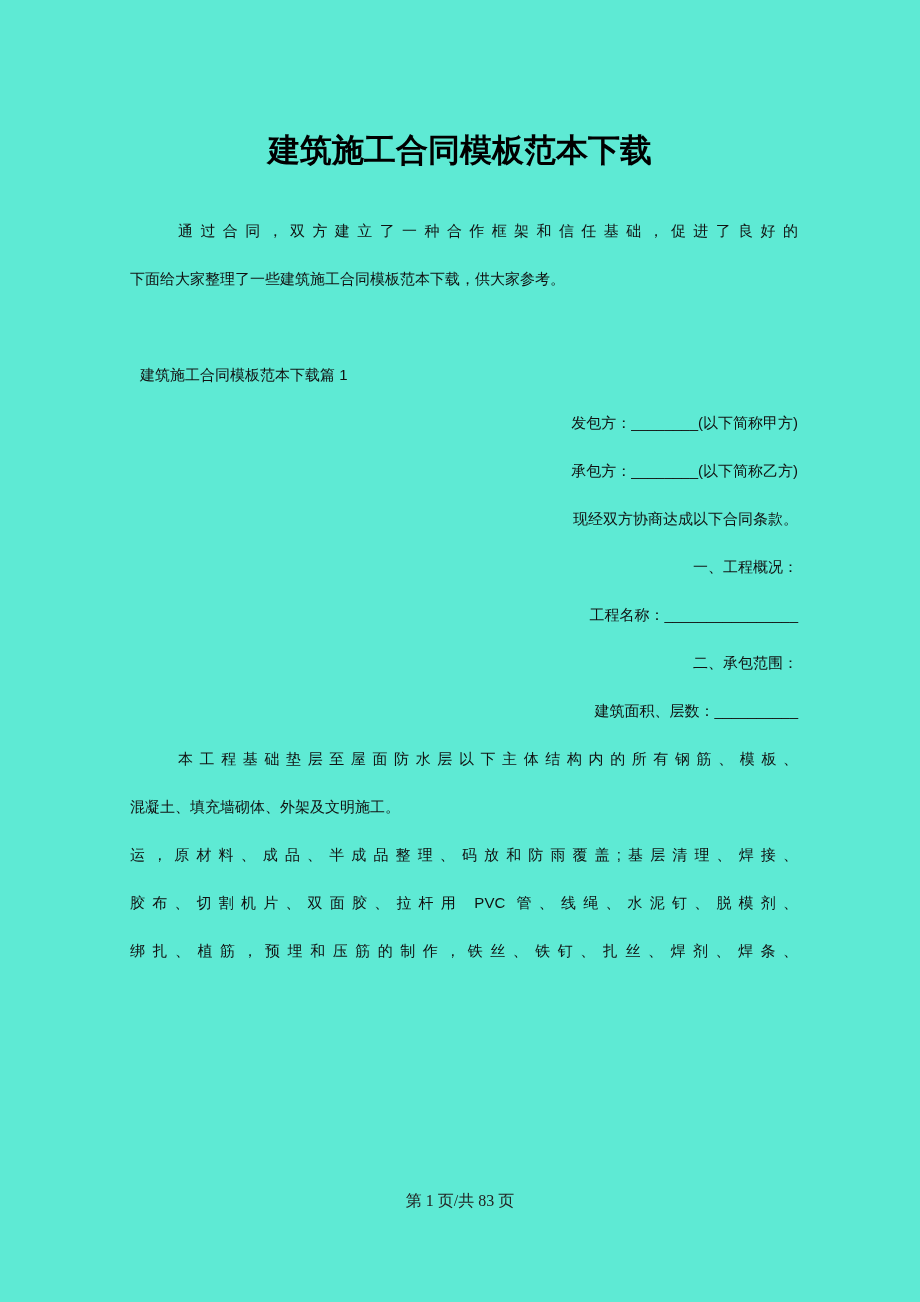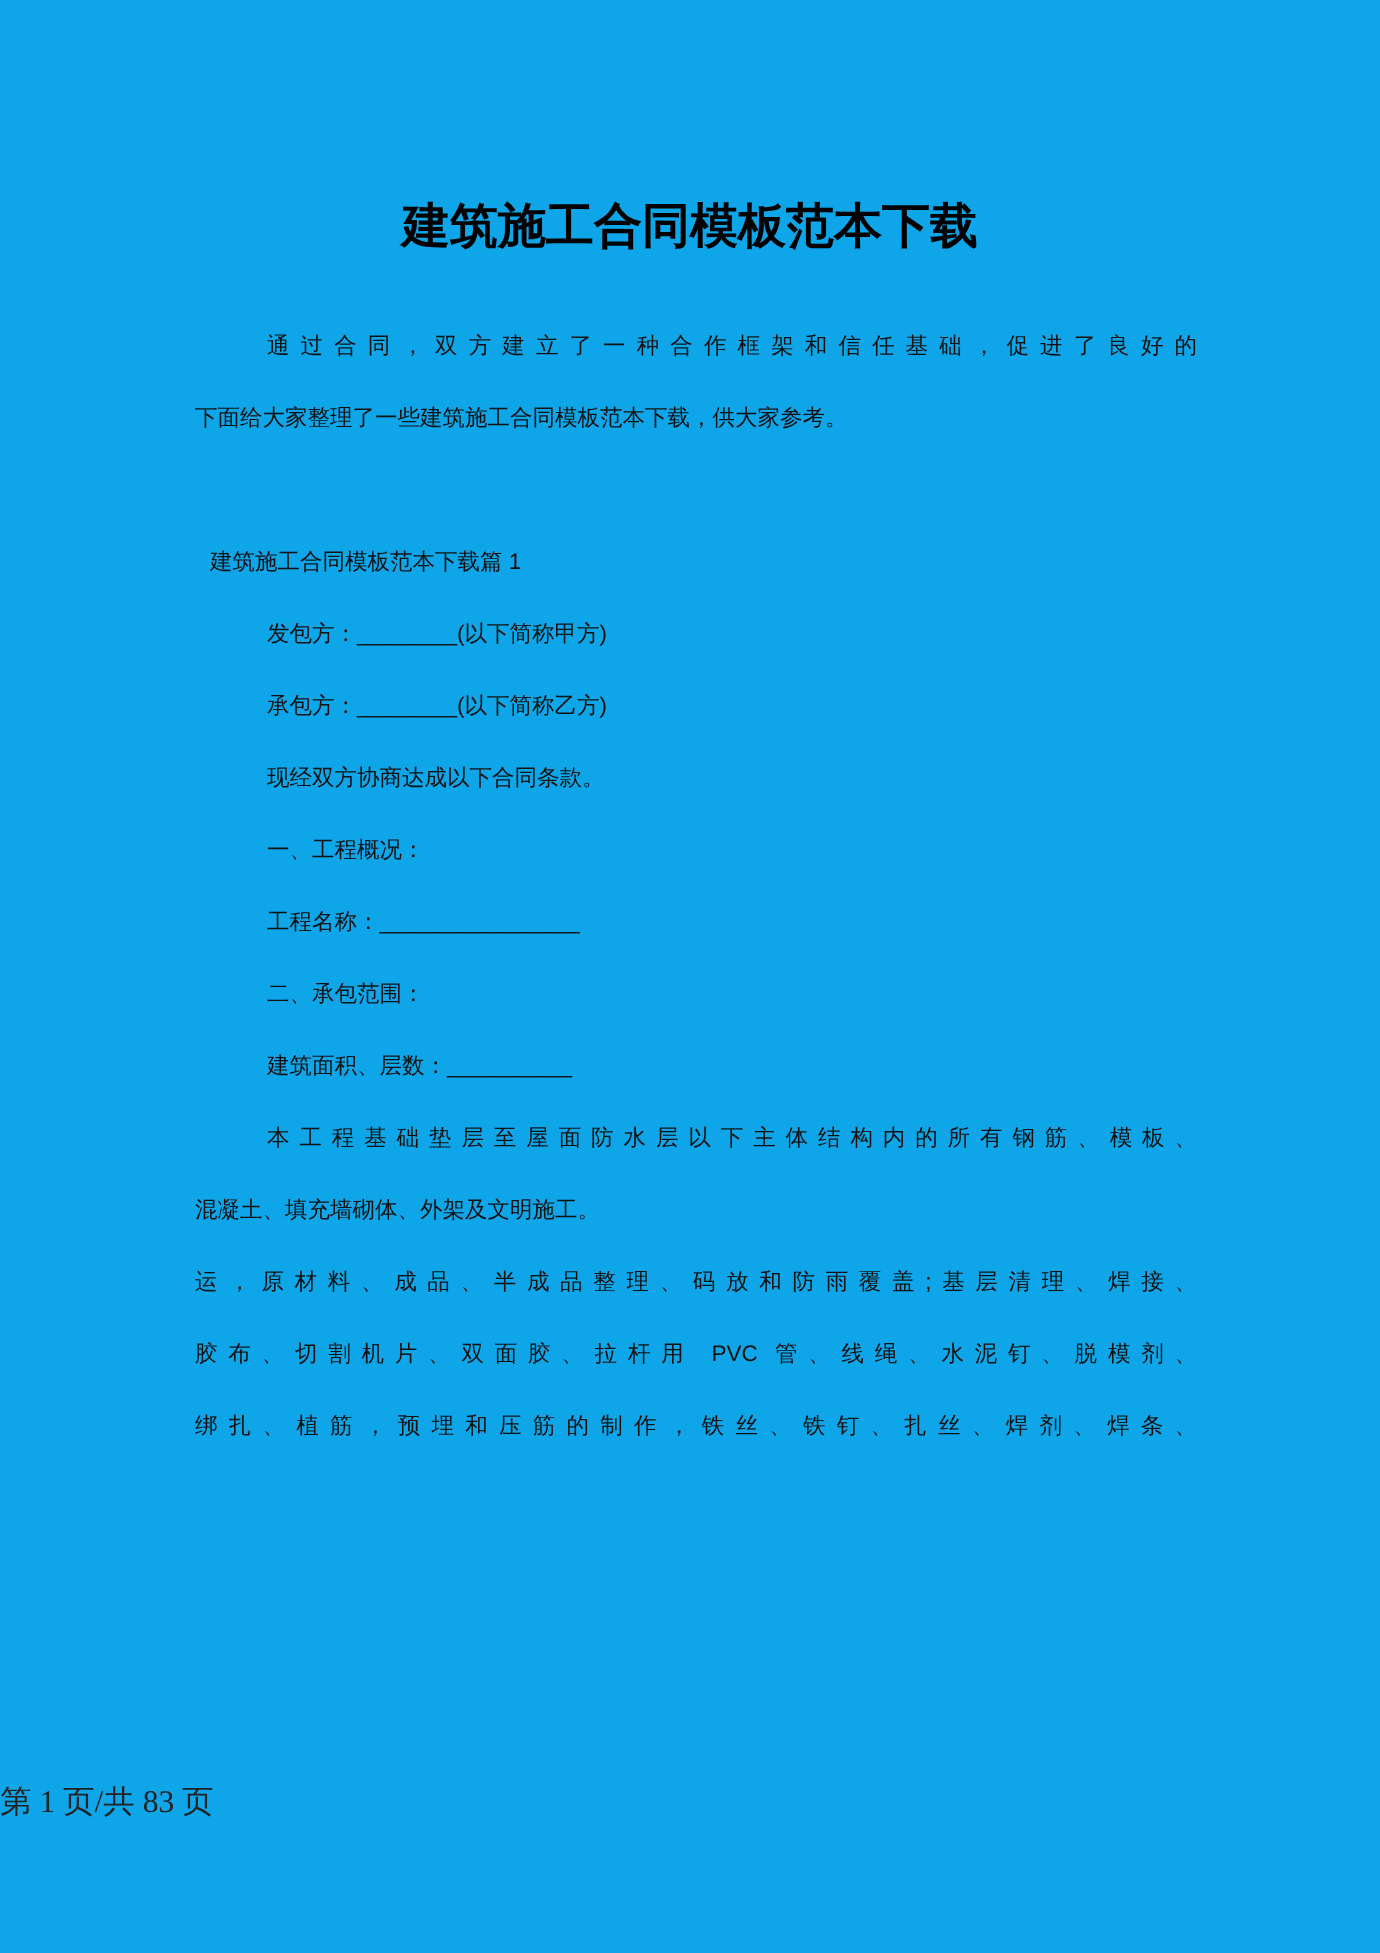--- a/index.html
+++ b/index.html
@@ -1,41 +1,42 @@
 <!DOCTYPE html>
 <html><head>
 <meta charset="utf-8">
 <style>
   html,body{margin:0;padding:0;background:#ffffff;}
   .page{
     position:relative;
     width:920px;height:1302px;
-    background:#0ea5e9;
+    background:#5eead4;
     color:#111111;
     font-family:"Liberation Sans","DejaVu Sans",sans-serif;
     overflow:hidden;
   }
   .doc-title{
     position:absolute;top:128px;left:0;width:100%;
     text-align:center;
     font-size:32px;font-weight:700;line-height:44px;
     color:#000000;
   }
   .content{
     position:absolute;left:130px;top:207px;width:668px;
     font-size:15px;
   }
   .ln{height:48px;line-height:48px;white-space:pre-wrap;}
-  .indent{text-indent:48px;}
+  .indent{text-indent:48px;text-align:right;}
   .indent-sm{text-indent:10px;}
   .jfull{text-align:justify;text-align-last:justify;}
   .footer{
     position:absolute;top:1190px;left:0;width:100%;
+    text-align:center;
     font-family:"Liberation Serif","DejaVu Serif",serif;
-    font-size:21px;line-height:22px;color:#222222;
+    font-size:16px;line-height:22px;color:#222222;
   }
 </style>
 </head>
 <body>
 
 <div class="page">
 
   <div class="doc-title">建筑施工合同模板范本下载</div>
 
   <div class="content">

